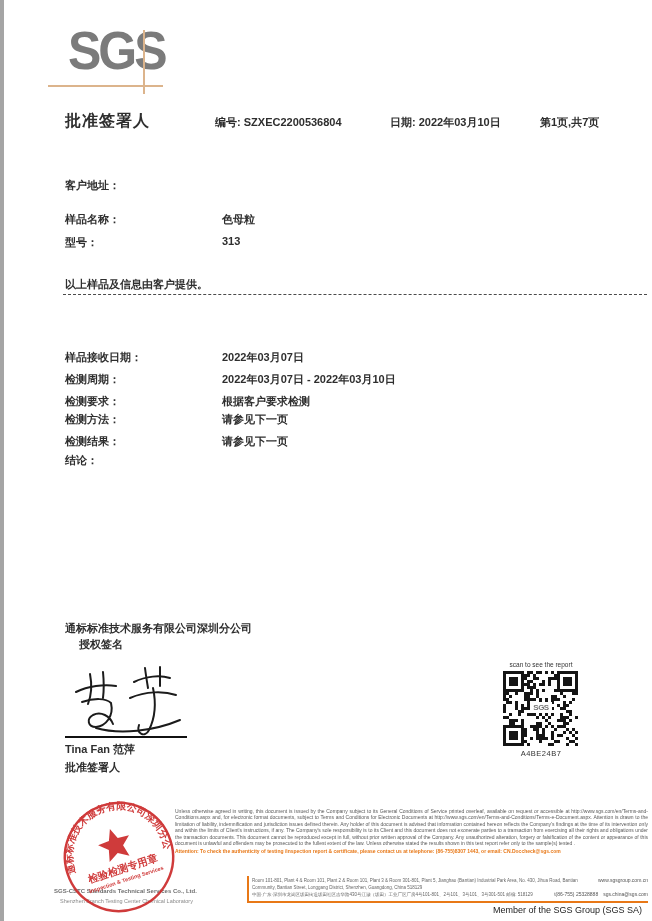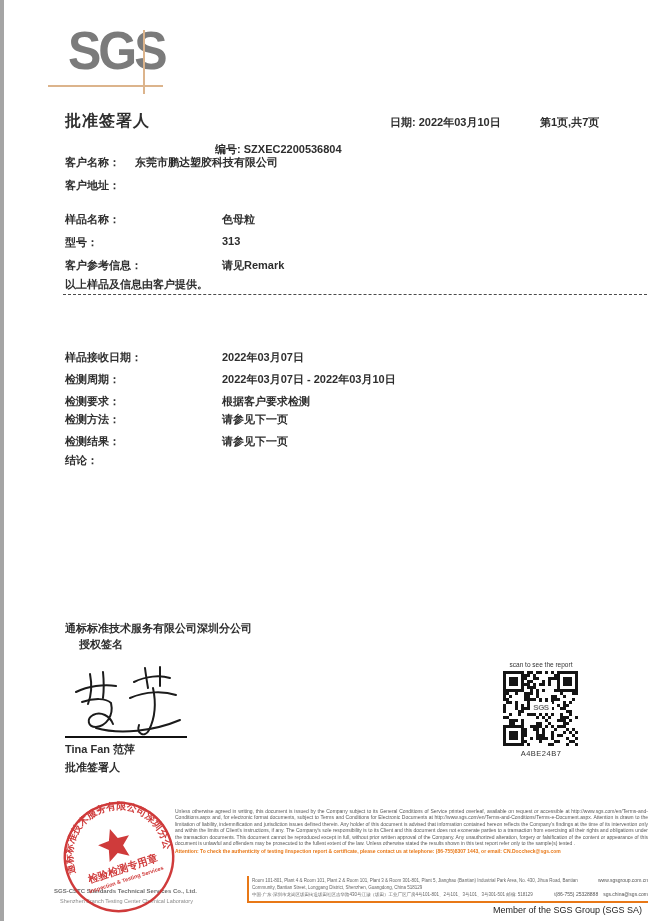--- a/index.html
+++ b/index.html
@@ -10,21 +10,21 @@
     border-bottom:7px solid #0369a1;
   }
   .edge-bar{position:absolute;left:0;top:0;width:4px;height:921px;background:#a5a5a5;}
   
   .logo{position:absolute;left:68px;top:26px;font-weight:bold;font-size:50px;
         letter-spacing:-3px;color:#7b7b7b;transform:scaleY(1.06);line-height:1;}
   .tan-h{position:absolute;left:48px;top:85px;width:115px;height:2px;background:#dcb48c;}
   .tan-v{position:absolute;left:143px;top:30px;width:2px;height:64px;background:#dcb48c;}
   .title-row{position:absolute;left:0;top:111px;width:652px;height:20px;}
   .doc-title{position:absolute;left:65px;top:0;font-size:16px;font-weight:bold;letter-spacing:1px;}
-  .hdr-no{position:absolute;left:215px;top:4px;font-size:11px;font-weight:600;margin-top:27px;}
+  .hdr-no{position:absolute;left:215px;top:4px;font-size:11px;font-weight:600;}
   .hdr-date{position:absolute;left:390px;top:4px;font-size:11px;font-weight:600;}
   .hdr-page{position:absolute;left:540px;top:4px;font-size:11px;font-weight:600;}
   
   .row{position:absolute;left:65px;font-size:11px;font-weight:600;width:575px;}
   .row .lbl{display:inline-block;}
   .row .val{position:absolute;left:70px;top:0;}
   .row .val2{position:absolute;left:157px;top:0;}
   .note{position:absolute;left:65px;font-size:11px;font-weight:600;}
   .dash-div{position:absolute;left:63px;top:294px;width:584px;border-top:1.5px dashed #4a4a4a;}
   .wrow{position:absolute;left:65px;font-size:11px;font-weight:600;width:575px;}
@@ -77,38 +77,30 @@
   <div class="tan-h"></div>
   <div class="tan-v"></div>
 
   <div class="title-row">
     <span class="doc-title">批准签署人</span>
     <span class="hdr-no"><span>编号:</span> <span>SZXEC2200536804</span></span>
     <span class="hdr-date"><span>日期:</span> <span>2022年03月10日</span></span>
     <span class="hdr-page">第1页,共7页</span>
   </div>
 
-  <div class="row" style="top:155px">
-    <span class="lbl">客户名称：</span>
-    <span class="val">东莞市鹏达塑胶科技有限公司</span>
-  </div>
   <div class="row" style="top:178px">
     <span class="lbl">客户地址：</span>
   </div>
   <div class="row" style="top:212px">
     <span class="lbl">样品名称：</span>
     <span class="val2">色母粒</span>
   </div>
   <div class="row" style="top:235px">
     <span class="lbl">型号：</span>
     <span class="val2">313</span>
-  </div>
-  <div class="row" style="top:258px">
-    <span class="lbl">客户参考信息：</span>
-    <span class="val2">请见Remark</span>
   </div>
   <div class="note" style="top:277px">以上样品及信息由客户提供。</div>
 
   <div class="dash-div"></div>
 
   <div class="wrow" style="top:350px">
     <span class="lbl">样品接收日期：</span>
     <span class="val">2022年03月07日</span>
   </div>
   <div class="wrow" style="top:372px">

